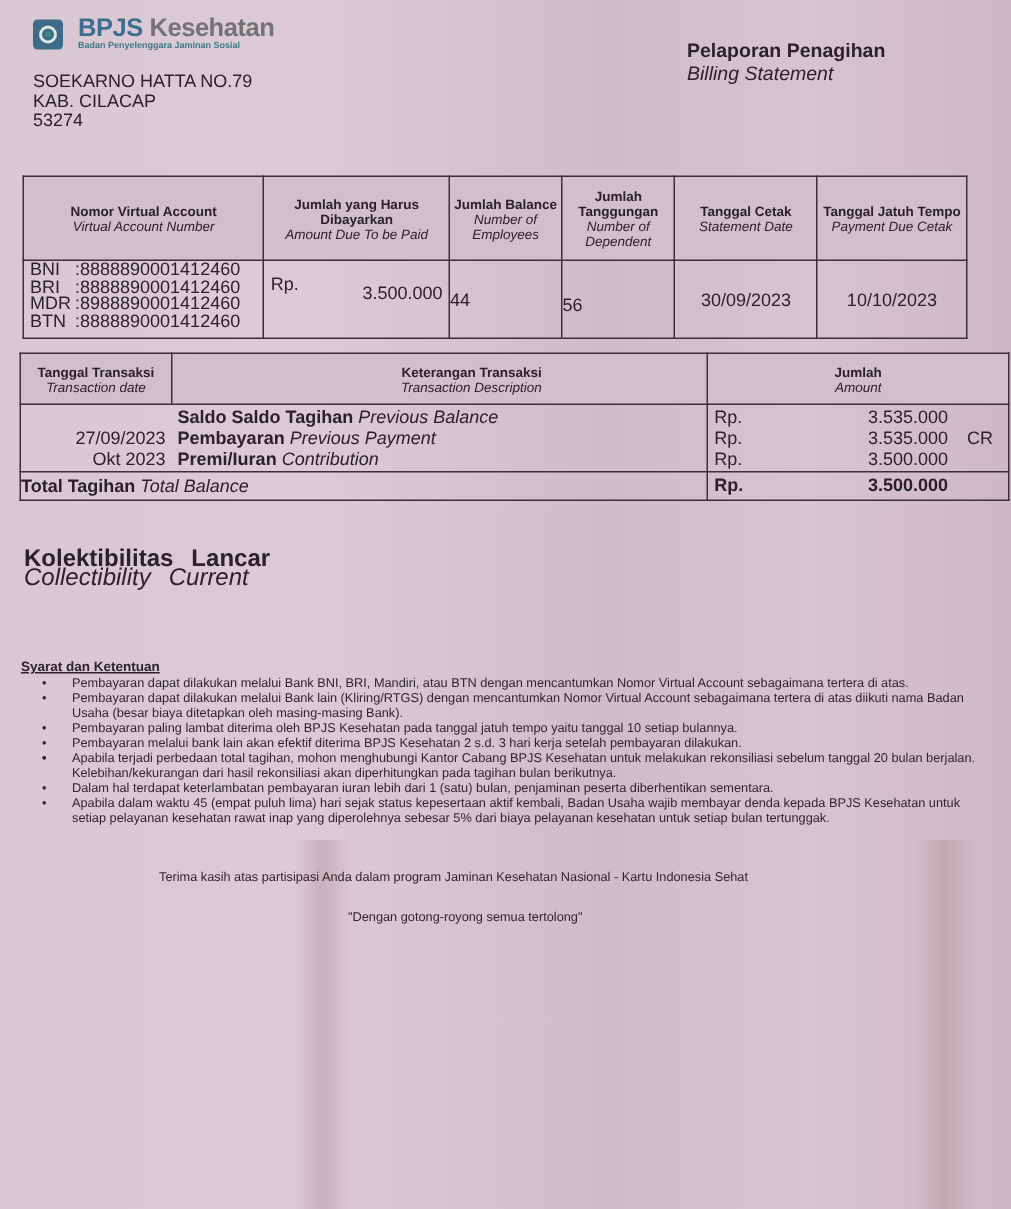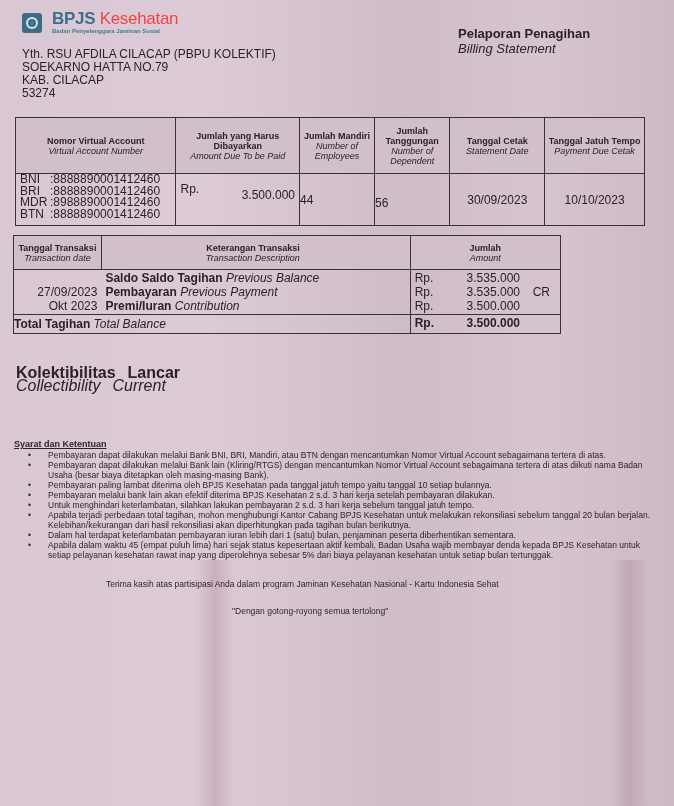--- a/index.html
+++ b/index.html
@@ -12,21 +12,21 @@
   }
   .paper { position: absolute; inset: 0; }
   .fold { position: absolute; top: 560px; bottom: 0; width: 40px; background: linear-gradient(90deg, rgba(170,130,140,0) 0%, rgba(170,130,140,0.35) 50%, rgba(170,130,140,0) 100%); }
 
   .logo { position: absolute; left: 22px; top: 10px; display: flex; align-items: center; }
   .logo-icon { width: 20px; height: 20px; position: relative; margin-right: 10px; }
   .logo-icon .sq { position: absolute; inset: 0; background: #3e6b8a; transform: rotate(0deg); border-radius: 3px; }
   .logo-icon .ring { position: absolute; left: 4px; top: 4px; width: 12px; height: 12px; border-radius: 50%; border: 2px solid #d9e6e0; box-sizing: border-box; }
   .logo-icon .dot { position: absolute; left: 8px; top: 8px; width: 4px; height: 4px; border-radius: 50%; background: #3a8a7a; }
   .logo-text .brand { font-size: 17px; font-weight: bold; color: #3d6e8f; letter-spacing: -0.3px; line-height: 18px; }
-  .logo-text .brand span { color: #ef4444; font-weight: normal; }
+  .logo-text .brand span { color: #737373; font-weight: bold; }
   .logo-text .sub { font-size: 6px; color: #3d7a86; font-weight: bold; line-height: 7px; }
 
   .doc-title { position: absolute; left: 458px; top: 26px; }
   .doc-title .id { font-size: 13px; font-weight: bold; color: #2a2228; }
   .doc-title .en { font-size: 13px; font-style: italic; color: #2a2228; }
 
   .address { position: absolute; left: 22px; top: 48px; font-size: 12px; line-height: 13px; }
 
   table { border-collapse: collapse; position: absolute; }
   td, th { border: 1px solid #3a3036; padding: 0; }
@@ -36,21 +36,21 @@
   .t1 td { height: 45px; vertical-align: middle; font-size: 12px; }
   .va-list { font-size: 12px; line-height: 11.5px; padding-left: 4px !important; text-align: left; vertical-align: top !important; }
   .va-row { white-space: nowrap; }
   .va-bank { display: inline-block; width: 30px; }
   .amt-cell { position: relative; }
   .amt-cell .rp { position: absolute; left: 4px; top: 8px; }
   .amt-cell .val { position: absolute; right: 4px; top: 14px; }
   .num-right { text-align: left; padding-right: 6px !important; }
   .center { text-align: center; }
 
-  .t2 { left: 13px; top: 235px; width: 548px; }
+  .t2 { left: 13px; top: 235px; width: 660px; }
   .t2 th { background: #d1bfcb; font-size: 9px; font-weight: bold; text-align: center; vertical-align: middle; height: 33px; line-height: 10px; }
   .t2 th i { font-weight: normal; display: block; }
   .t2 td { font-size: 12px; line-height: 13px; vertical-align: top; }
   .tx-dates { text-align: right; padding-right: 4px !important; border-right: none !important; }
   .tx-desc { padding-left: 4px !important; border-left: none !important; }
   .tx-amt { position: relative; }
   .tx-line { height: 14px; white-space: nowrap; }
   .amt-line { position: relative; height: 14px; }
   .amt-line .rp { position: absolute; left: 4px; }
   .amt-line .v { position: absolute; right: 40px; }
@@ -89,32 +89,31 @@
       <div class="sub">Badan Penyelenggara Jaminan Sosial</div>
     </div>
   </div>
 
   <div class="doc-title">
     <div class="id">Pelaporan Penagihan</div>
     <div class="en">Billing Statement</div>
   </div>
 
   <div class="address">
-    <div>Yth. RSU AFDILA CILACAP (PBPU KOLEKTIF)</div>
     <div>SOEKARNO HATTA NO.79</div>
     <div>KAB. CILACAP</div>
     <div>53274</div>
   </div>
 
   <table class="t1">
     <tbody>
         <tr>
       <th style="width:160px"><span>Nomor Virtual Account</span><i>Virtual Account Number</i></th>
       <th style="width:125px"><span>Jumlah yang Harus Dibayarkan</span><i>Amount Due To be Paid</i></th>
-      <th style="width:75px"><span>Jumlah Mandiri</span><i>Number of Employees</i></th>
+      <th style="width:75px"><span>Jumlah Balance</span><i>Number of Employees</i></th>
       <th style="width:75px"><span>Jumlah Tanggungan</span><i>Number of Dependent</i></th>
       <th style="width:95px"><span>Tanggal Cetak</span><i>Statement Date</i></th>
       <th style="width:100px"><span>Tanggal Jatuh Tempo</span><i>Payment Due Cetak</i></th>
     </tr>
     <tr>
       <td class="va-list">
         <div class="va-row"><span class="va-bank">BNI</span><span>:8888890001412460</span></div>
         <div class="va-row"><span class="va-bank">BRI</span><span>:8888890001412460</span></div>
         <div class="va-row"><span class="va-bank">MDR</span><span>:8988890001412460</span></div>
         <div class="va-row"><span class="va-bank">BTN</span><span>:8888890001412460</span></div>
@@ -184,21 +183,21 @@
     <div><i>Collectibility</i><span class="gap"></span><i>Current</i></div>
   </div>
 
   <div class="terms">
     <div class="terms-title">Syarat dan Ketentuan</div>
     <ul>
       <li><span class="bullet">•</span><span>Pembayaran dapat dilakukan melalui Bank BNI, BRI, Mandiri, atau BTN dengan mencantumkan Nomor Virtual Account sebagaimana tertera di atas.</span></li>
       <li><span class="bullet">•</span><span>Pembayaran dapat dilakukan melalui Bank lain (Kliring/RTGS) dengan mencantumkan Nomor Virtual Account sebagaimana tertera di atas diikuti nama Badan Usaha (besar biaya ditetapkan oleh masing-masing Bank).</span></li>
       <li><span class="bullet">•</span><span>Pembayaran paling lambat diterima oleh BPJS Kesehatan pada tanggal jatuh tempo yaitu tanggal 10 setiap bulannya.</span></li>
       <li><span class="bullet">•</span><span>Pembayaran melalui bank lain akan efektif diterima BPJS Kesehatan 2 s.d. 3 hari kerja setelah pembayaran dilakukan.</span></li>
-      <li><span class="bullet">•</span><span>Untuk menghindari keterlambatan, silahkan lakukan pembayaran 2 s.d. 3 hari kerja sebelum tanggal jatuh tempo.</span></li>
+      <li><span class="bullet">•</span></li>
       <li><span class="bullet">•</span><span>Apabila terjadi perbedaan total tagihan, mohon menghubungi Kantor Cabang BPJS Kesehatan untuk melakukan rekonsiliasi sebelum tanggal 20 bulan berjalan. Kelebihan/kekurangan dari hasil rekonsiliasi akan diperhitungkan pada tagihan bulan berikutnya.</span></li>
       <li><span class="bullet">•</span><span>Dalam hal terdapat keterlambatan pembayaran iuran lebih dari 1 (satu) bulan, penjaminan peserta diberhentikan sementara.</span></li>
       <li><span class="bullet">•</span><span>Apabila dalam waktu 45 (empat puluh lima) hari sejak status kepesertaan aktif kembali, Badan Usaha wajib membayar denda kepada BPJS Kesehatan untuk setiap pelayanan kesehatan rawat inap yang diperolehnya sebesar 5% dari biaya pelayanan kesehatan untuk setiap bulan tertunggak.</span></li>
     </ul>
   </div>
 
   <div class="thanks">Terima kasih atas partisipasi Anda dalam program Jaminan Kesehatan Nasional - Kartu Indonesia Sehat</div>
   <div class="motto">"Dengan gotong-royong semua tertolong"</div>
 </div>
 

